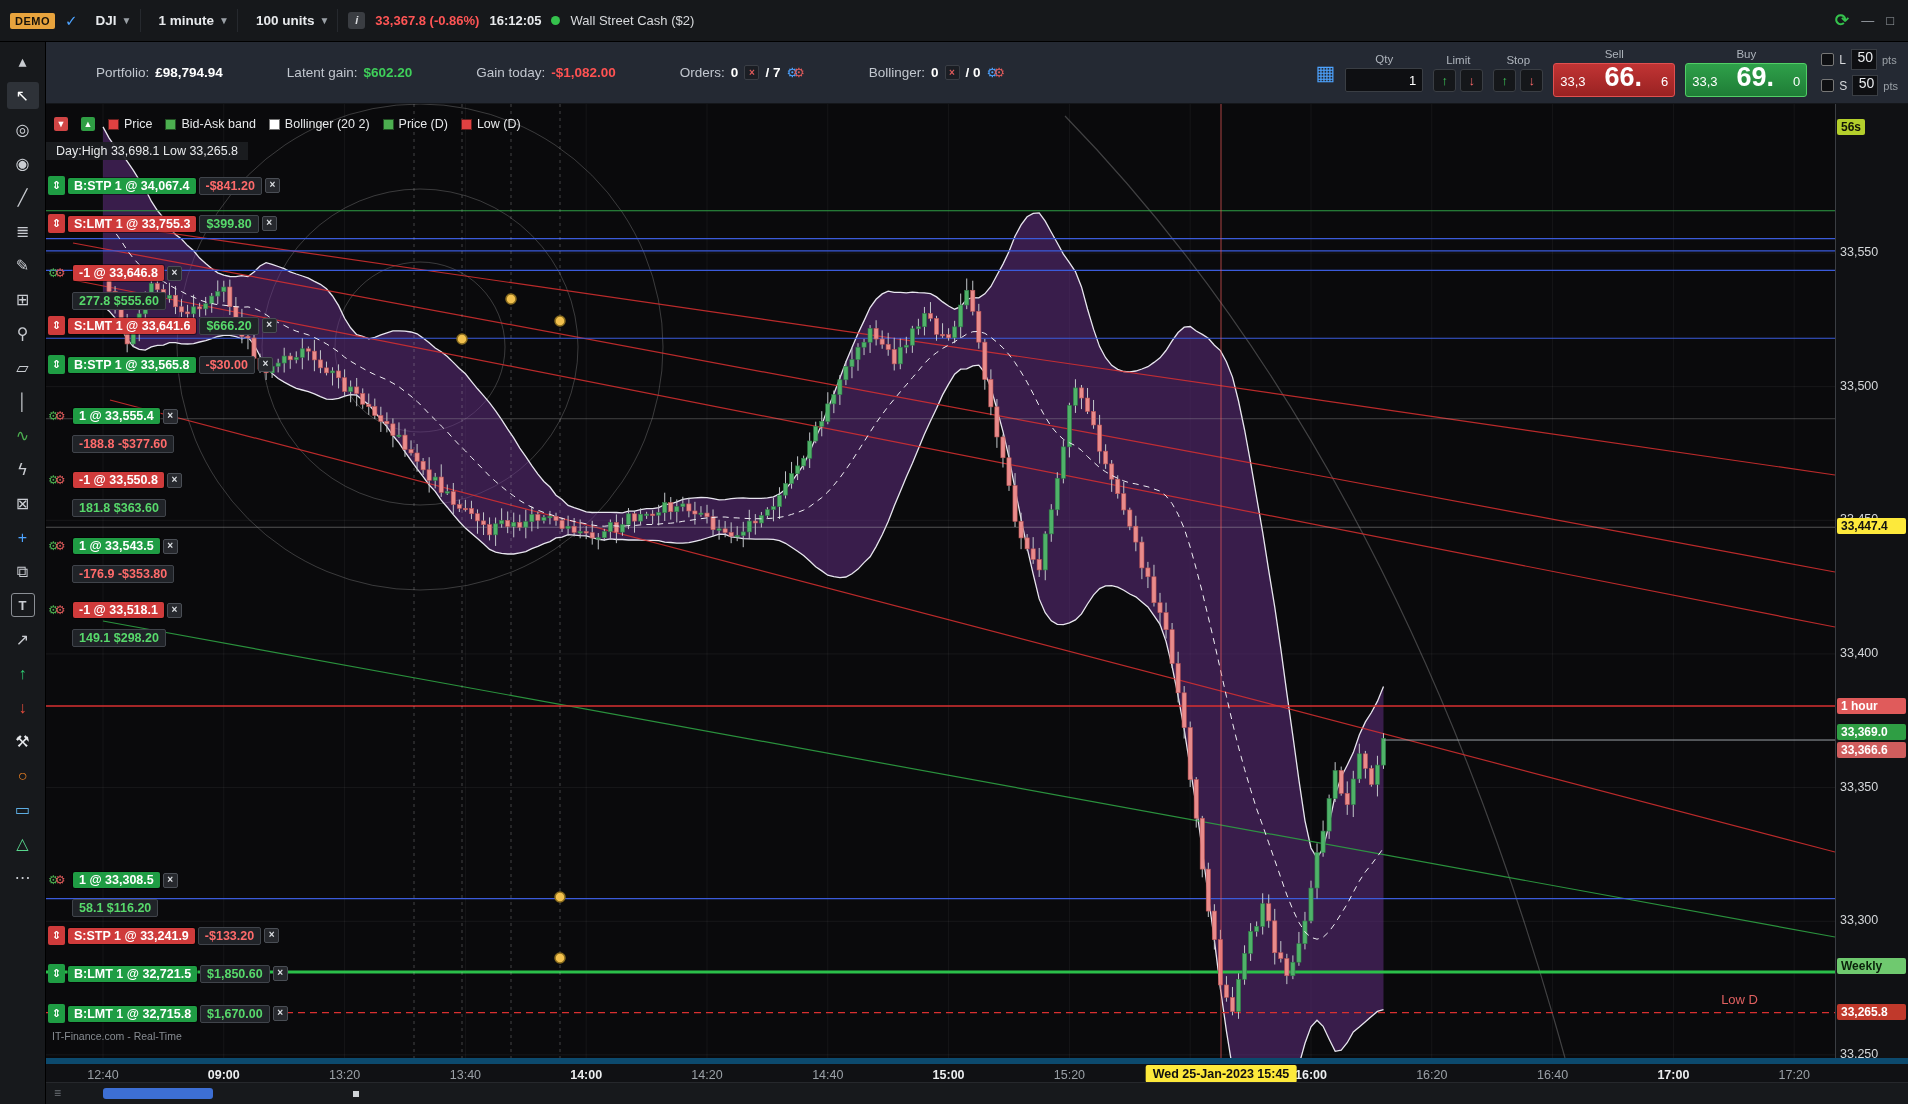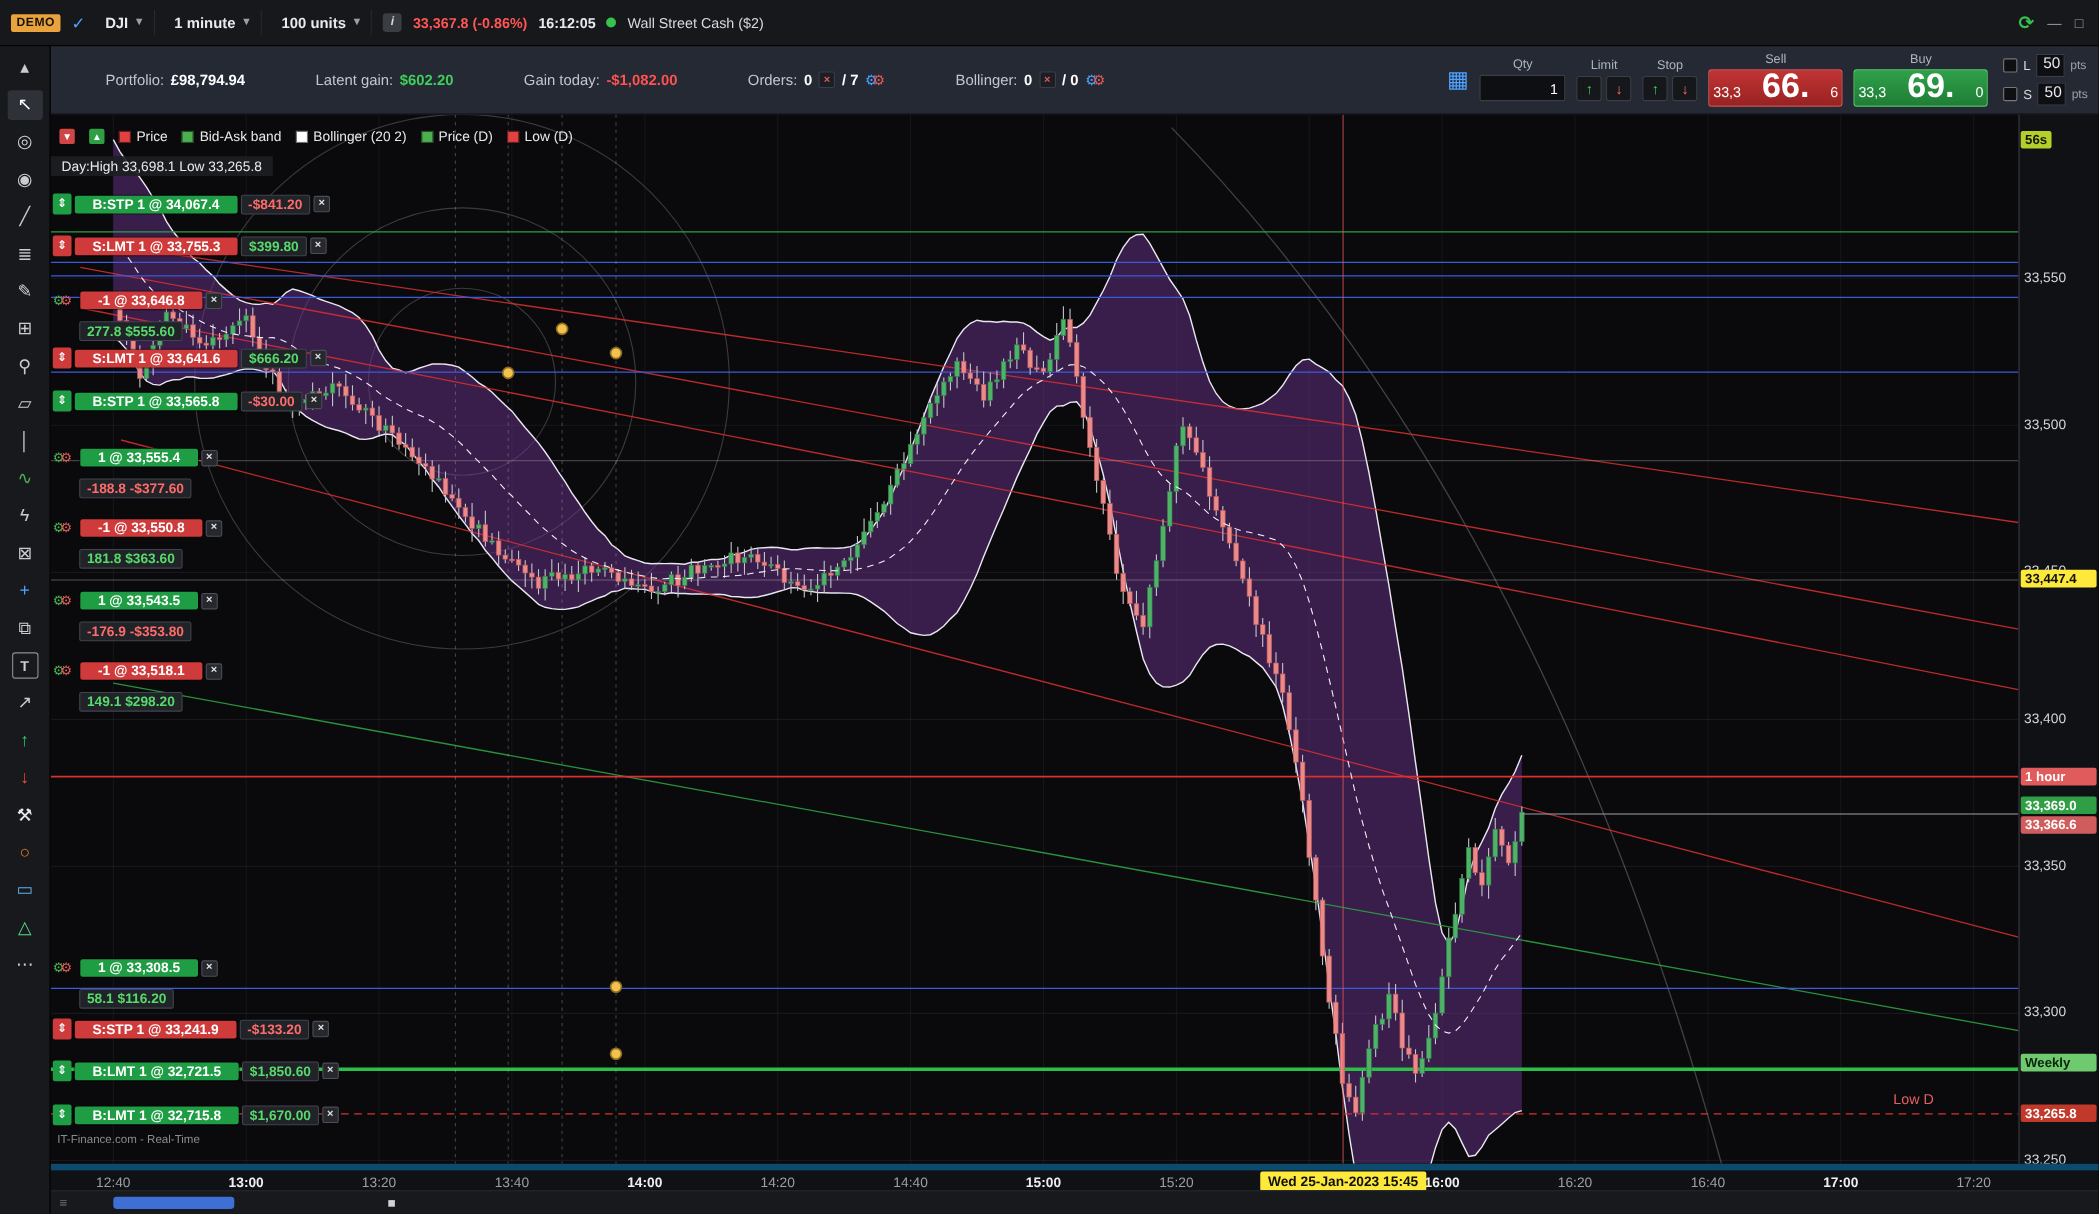--- a/index.html
+++ b/index.html
@@ -41,21 +41,21 @@
   .col{display:flex;flex-direction:column;align-items:center;gap:3px;}
   .col-h{font-size:11.5px;color:#aeb4bc;}
   .qty-in{width:78px;height:24px;background:#0e0f12;border:1px solid #3a3e44;border-radius:2px;
           color:#fff;text-align:right;padding-right:6px;font-size:13px;}
   .icorow{display:flex;gap:4px;}
   .ordico{width:23px;height:23px;background:#15171a;border:1px solid #3a3e44;border-radius:3px;
           text-align:center;line-height:21px;font-size:13px;font-weight:700;}
   .ordico.g{color:#3fcf5a;} .ordico.r{color:#ff6b6b;}
   .bigbtn{border:none;border-radius:3px;width:122px;height:34px;color:#fff;display:flex;align-items:baseline;
           justify-content:center;gap:19px;cursor:default;}
-  .bigbtn .sm{font-size:13px;} .bigbtn .bg{font-size:31px;font-weight:700;line-height:25px;} .bigbtn .sp{font-size:13px;vertical-align:top;}
+  .bigbtn .sm{font-size:13px;} .bigbtn .bg{font-size:27px;font-weight:700;line-height:25px;} .bigbtn .sp{font-size:13px;vertical-align:top;}
   .sellbtn{background:linear-gradient(#c13434,#992222);border:1px solid #e05050;}
   .buybtn{background:linear-gradient(#2fa04a,#1f7d36);border:1px solid #51cf66;}
   .ls{display:flex;flex-direction:column;gap:5px;margin-left:4px;}
   .lsrow{display:flex;align-items:center;gap:5px;font-size:12px;}
   .cb{width:13px;height:13px;background:#0e0f12;border:1px solid #777;border-radius:2px;display:inline-block;}
   .ptsbox{width:26px;height:21px;background:#0e0f12;border:1px solid #3a3e44;color:#e8eaed;
           font-size:14px;text-align:right;padding-right:3px;line-height:15px;}
   .ptslbl{color:#9aa0a6;font-size:11px;}
 
   
@@ -99,21 +99,21 @@
   .lg-item{display:flex;align-items:center;}
   .lg-item .sw{width:11px;height:11px;display:inline-block;margin-right:5px;border:1px solid rgba(0,0,0,0.55);}
   .lg-item b{font-weight:400;color:#e6e8ea;font-size:12.5px;white-space:nowrap;}
   .dayrange{position:absolute;left:0;top:38px;padding:2px 10px;background:rgba(28,30,34,0.92);
             color:#e8eaec;font-size:12.5px;z-index:5;white-space:nowrap;}
   .watermark{position:absolute;left:6px;top:926px;font-size:10.5px;color:#878c92;z-index:4;}
 
   
   #order-labels{position:absolute;left:0;top:0;width:100%;height:100%;z-index:6;pointer-events:none;}
   .olabel{position:absolute;display:flex;align-items:center;gap:3px;font-size:12.5px;font-weight:700;white-space:nowrap;}
-  .obox{padding:1px 16px;border-radius:2px;color:#fff;box-shadow:0 0 0 1px rgba(0,0,0,0.45);text-align:right;}
+  .obox{padding:1px 6px;border-radius:2px;color:#fff;box-shadow:0 0 0 1px rgba(0,0,0,0.45);text-align:right;}
   .obox.buy{background:#1f9d44;} .obox.sell{background:#cf3b3b;}
   .opl{background:#202328;border:1px solid #40444b;padding:1px 6px;border-radius:2px;}
   .opl.green{color:#57d96b;} .opl.red{color:#ff6b6b;}
   .oclose{width:15px;height:15px;background:#26282d;border:1px solid #4a4e55;border-radius:2px;color:#dfe2e6;
           font-size:10px;line-height:12px;text-align:center;font-weight:700;}
   .odrag{width:17px;height:19px;border-radius:2px;color:#fff;text-align:center;line-height:19px;font-size:11px;}
   .odrag.buy{background:#1f9d44;} .odrag.sell{background:#cf3b3b;}
   .ogear{width:22px;letter-spacing:-4px;}
   .ogear i{font-style:normal;font-size:12px;}
   .ogear .g1{color:#4caf50;} .ogear .g2{color:#e05b5b;}
@@ -880,21 +880,21 @@
         <span class="axis-badge ax-countdown" style="top: 15px;">56s</span>
         <span class="axis-badge ax-crosshair" style="top: 414px;">33,447.4</span>
         <span class="axis-badge ax-hour" style="top: 594px;">1 hour</span>
         <span class="axis-badge ax-ask" style="top: 620px;">33,369.0</span>
         <span class="axis-badge ax-bid" style="top: 638px;">33,366.6</span>
         <span class="axis-badge ax-weekly" style="top: 854px;">Weekly</span>
         <span class="axis-badge ax-low" style="top: 900px;">33,265.8</span>
       </div>
     <div class="time-axis" id="time-axis">
         <span class="t-tick" style="left: 57px;">12:40</span>
-        <span class="t-tick bold" style="left: 177.8px;">13:00</span>
+        <span class="t-tick bold" style="left: 177.8px;">09:00</span>
         <span class="t-tick" style="left: 298.6px;">13:20</span>
         <span class="t-tick" style="left: 419.4px;">13:40</span>
         <span class="t-tick bold" style="left: 540.2px;">14:00</span>
         <span class="t-tick" style="left: 661px;">14:20</span>
         <span class="t-tick" style="left: 781.8px;">14:40</span>
         <span class="t-tick bold" style="left: 902.6px;">15:00</span>
         <span class="t-tick" style="left: 1023.4px;">15:20</span>
         <span class="t-tick" style="left: 1144.2px;">15:40</span>
         <span class="t-tick bold" style="left: 1265px;">16:00</span>
         <span class="t-tick" style="left: 1385.8px;">16:20</span>

